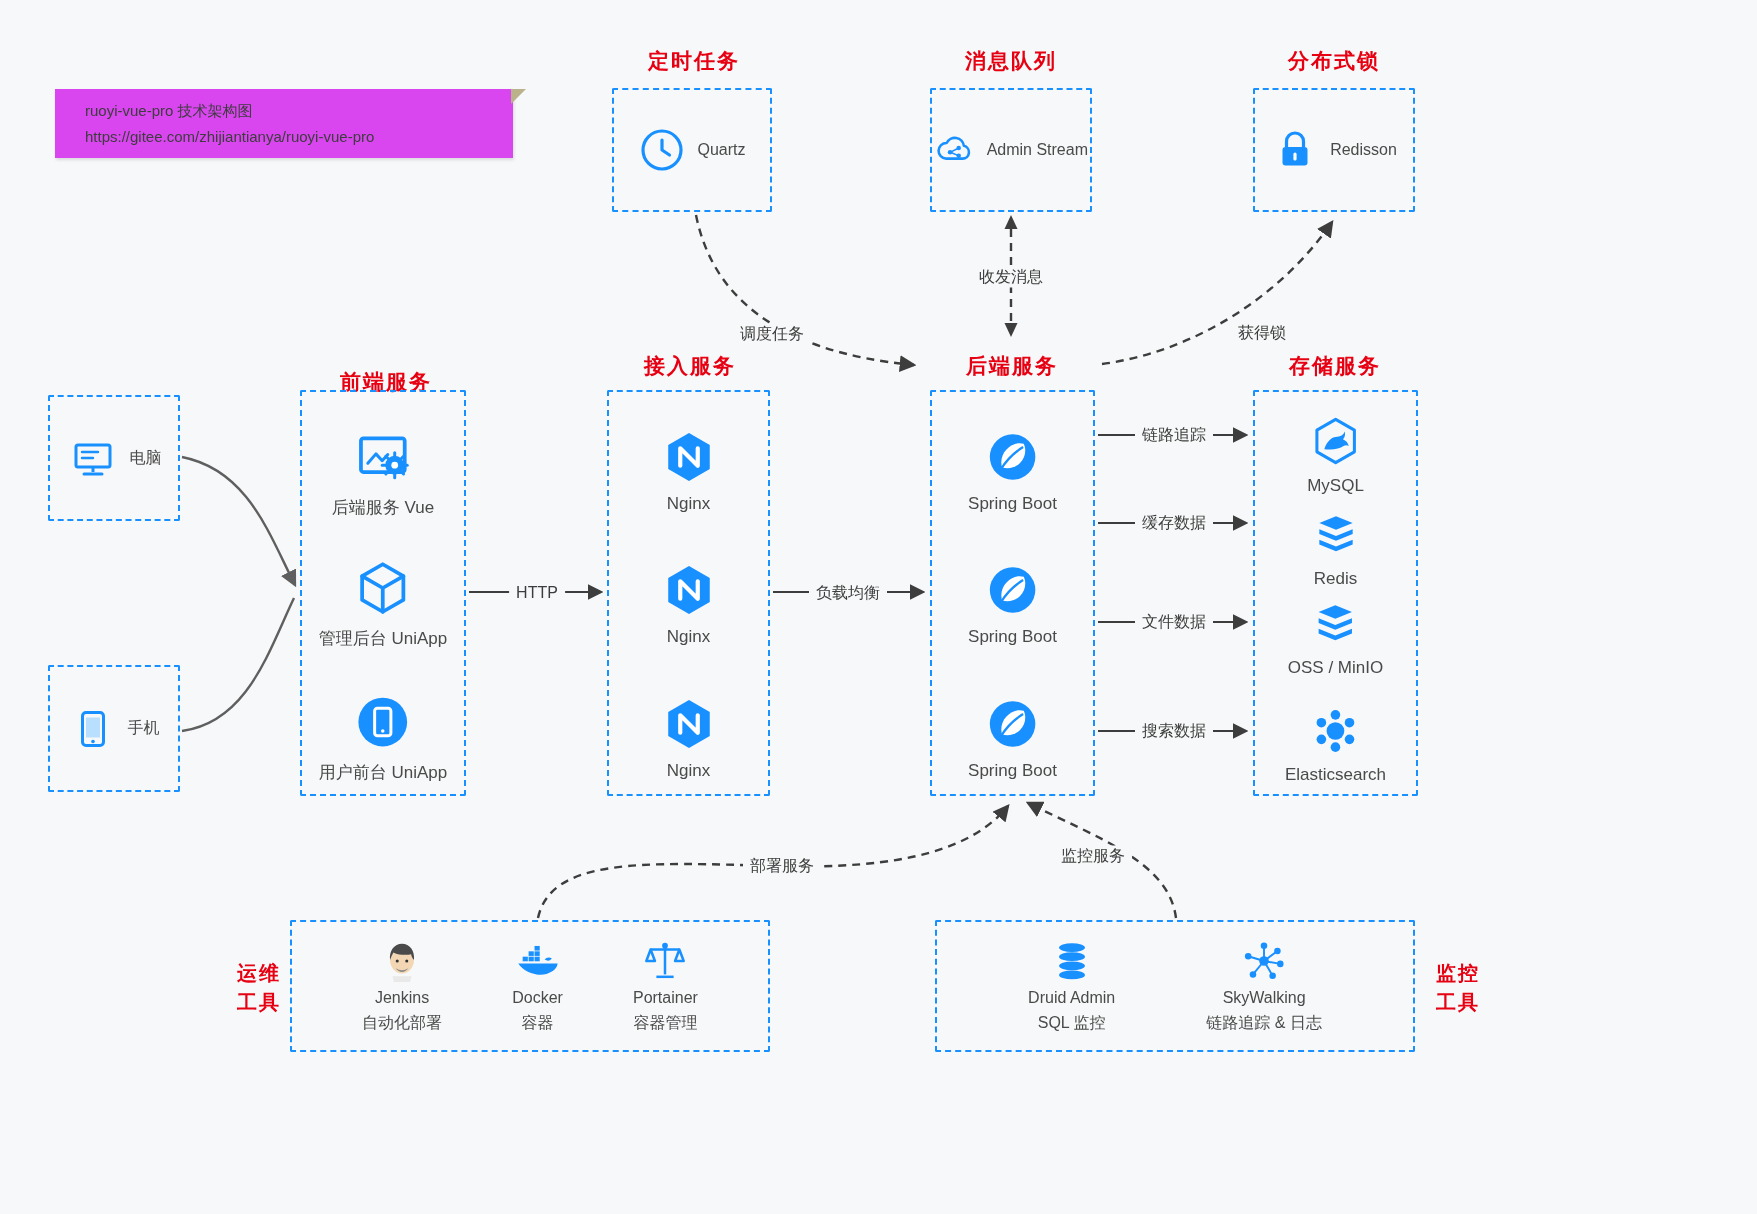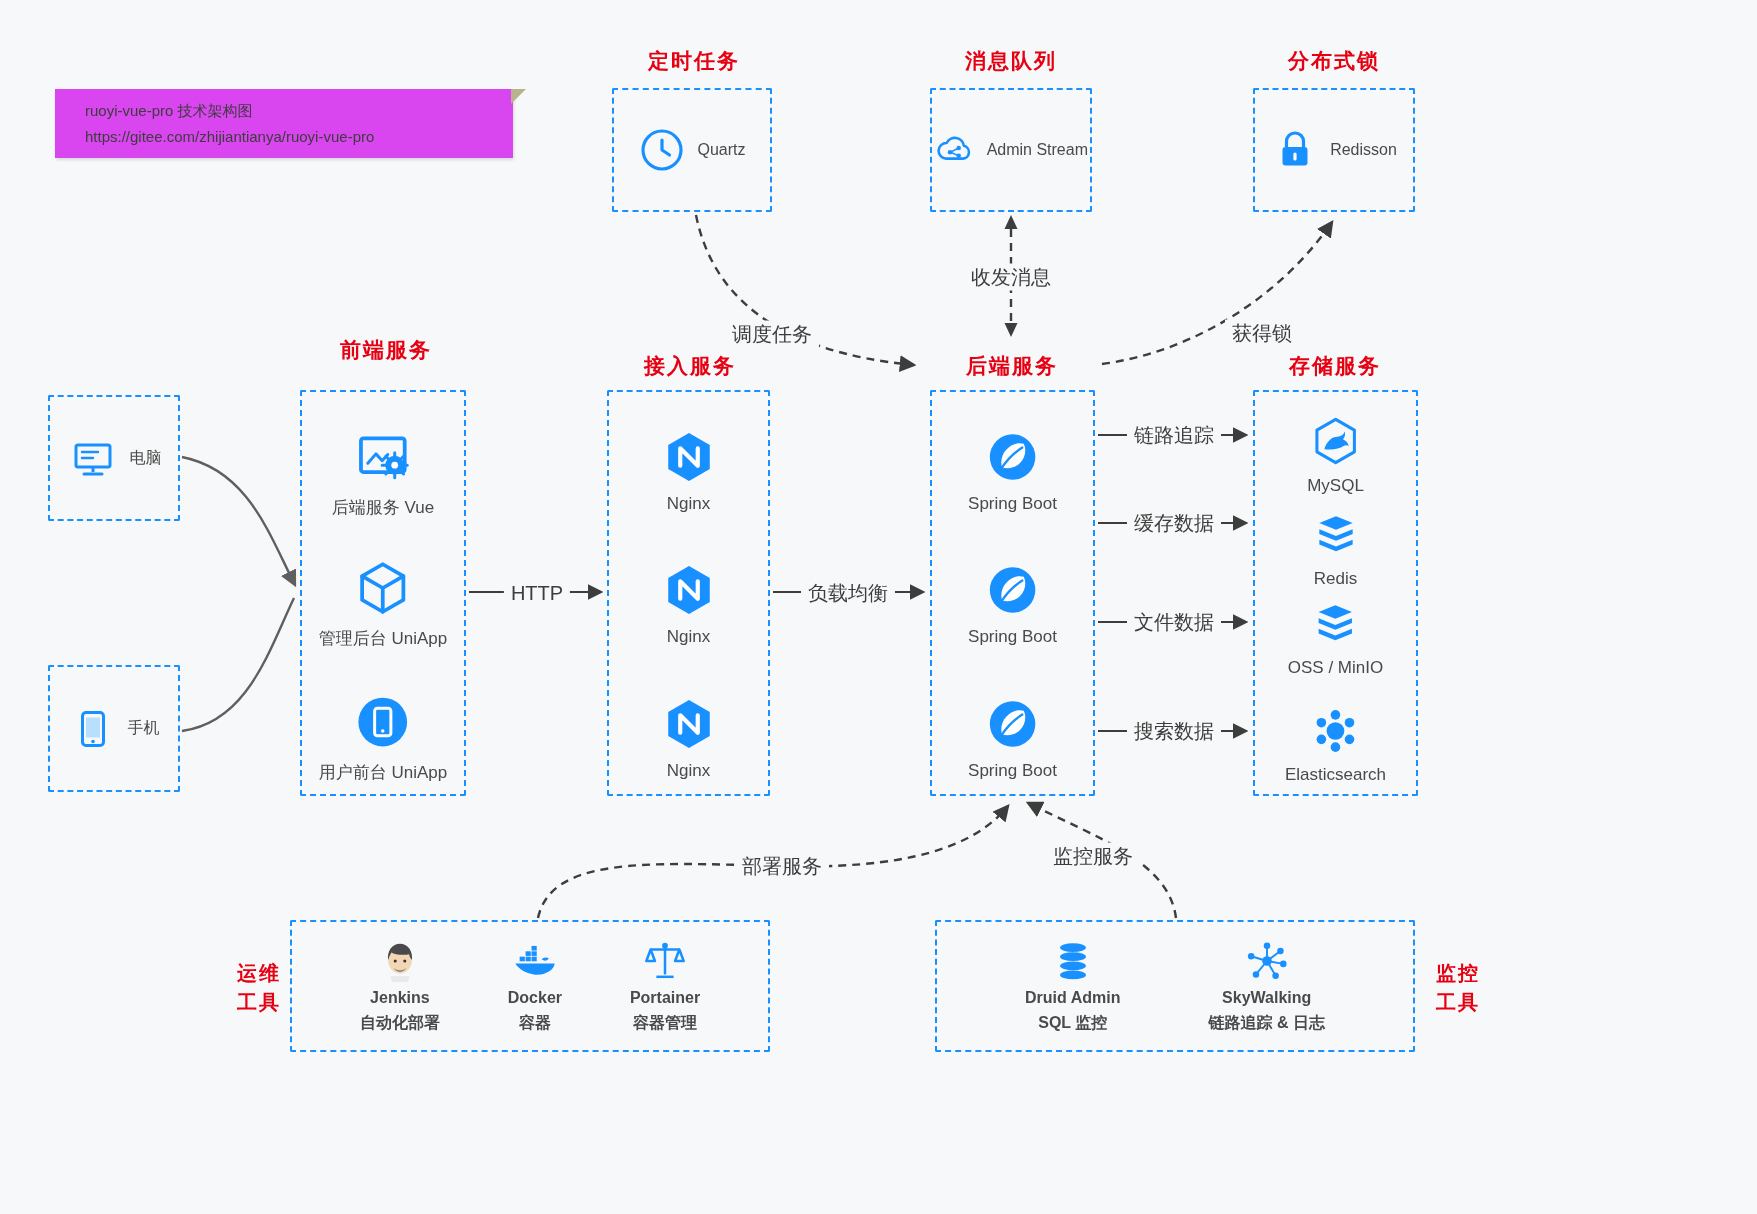--- a/index.html
+++ b/index.html
@@ -11,24 +11,24 @@
   .e-solidg { fill: none; stroke: #5f5f5f; stroke-width: 2.4; }
   .dashed-box { position: absolute; border: 2px dashed #1890ff; border-radius: 2px; background: transparent; }
   .group-title { position: absolute; transform: translate(-50%,-50%); color: #e60012; font-weight: bold; font-size: 21px; letter-spacing: 2px; white-space: nowrap; }
   .side-title { position: absolute; transform: translate(-50%,-50%); color: #e60012; font-weight: bold; font-size: 20px; letter-spacing: 2px; line-height: 1.45; text-align: center; white-space: nowrap; }
   .box-node { position: absolute; inset: 2px; display: flex; flex-direction: row; align-items: center; justify-content: center; gap: 11px; }
   .col-node { position: absolute; left: 50%; transform: translateX(-50%); display: flex; flex-direction: column; align-items: center; gap: 9px; }
   .node-label { font-size: 17px; color: #4a4a4a; white-space: nowrap; }
   .node-label-sm { font-size: 16px; color: #4a4a4a; line-height: 1.35; white-space: nowrap; }
   .icon { display: block; }
   .icon svg { display: block; width: 100%; height: 100%; }
-  .edge-label { position: absolute; transform: translate(-50%,-50%); background: #f7f8f9; padding: 0 7px; font-size: 20px; color: #3d3d3d; white-space: nowrap; }
+  .edge-label { position: absolute; transform: translate(-50%,-50%); background: #f7f8f9; padding: 0 7px; font-size: 16px; color: #3d3d3d; white-space: nowrap; }
   .note { position: absolute; left: 55px; top: 89px; width: 458px; background: #d946ef; padding: 9px 30px; font-size: 15px; color: #3d3d3d; line-height: 1.7; box-shadow: 1px 2px 3px rgba(0,0,0,0.12); }
   .note::after { content: ""; position: absolute; right: -13px; top: 0; border-style: solid; border-width: 0 0 15px 15px; border-color: transparent transparent transparent #b9b28a; }
-  .bottom-items { display: flex; height: 100%; align-items: center; justify-content: space-evenly; font-weight: bold; }
+  .bottom-items { display: flex; height: 100%; align-items: center; justify-content: space-evenly; }
   .bottom-node { display: flex; flex-direction: column; align-items: center; gap: 3px; }
 </style>
 </head>
 <body>
 
 <div class="canvas">
 
   <svg class="edges-layer" viewBox="0 0 1757 1214">
     <defs>
       <marker id="ah" viewBox="0 0 10 10" refX="8.5" refY="5" markerWidth="7" markerHeight="7" orient="auto">
@@ -126,21 +126,21 @@
           <svg viewBox="0 0 48 48">
             <rect x="13.5" y="7.5" width="21" height="33" rx="3.5" fill="none" stroke="#1890ff" stroke-width="3"></rect>
             <rect x="17" y="12.5" width="14" height="20" fill="#b9dfff"></rect>
             <circle cx="24" cy="36.5" r="1.8" fill="#1890ff"></circle>
           </svg>
         </span>
       <span class="node-label" style="font-size:16px">手机</span>
     </div>
   </div>
 
-  <div class="group-title" style="left:386px;top:350px">前端服务</div>
+  <div class="group-title" style="left:386px;top:382px">前端服务</div>
   <div class="group-title" style="left:690px;top:366px">接入服务</div>
   <div class="group-title" style="left:1012px;top:366px">后端服务</div>
   <div class="group-title" style="left:1335px;top:366px">存储服务</div>
 
   <div class="dashed-box" style="left:300px;top:390px;width:166px;height:406px">
     <div class="col-node" style="top:35px">
       <span class="icon" style="width:60px;height:60px">
           <svg viewBox="0 0 48 48">
             <rect x="6.5" y="9" width="35" height="27" rx="2" fill="none" stroke="#1890ff" stroke-width="3"></rect>
             <path d="M12 29 l6.5-7.5 5 5.5 4.5-5" fill="none" stroke="#1890ff" stroke-width="2.4" stroke-linecap="round" stroke-linejoin="round"></path>

